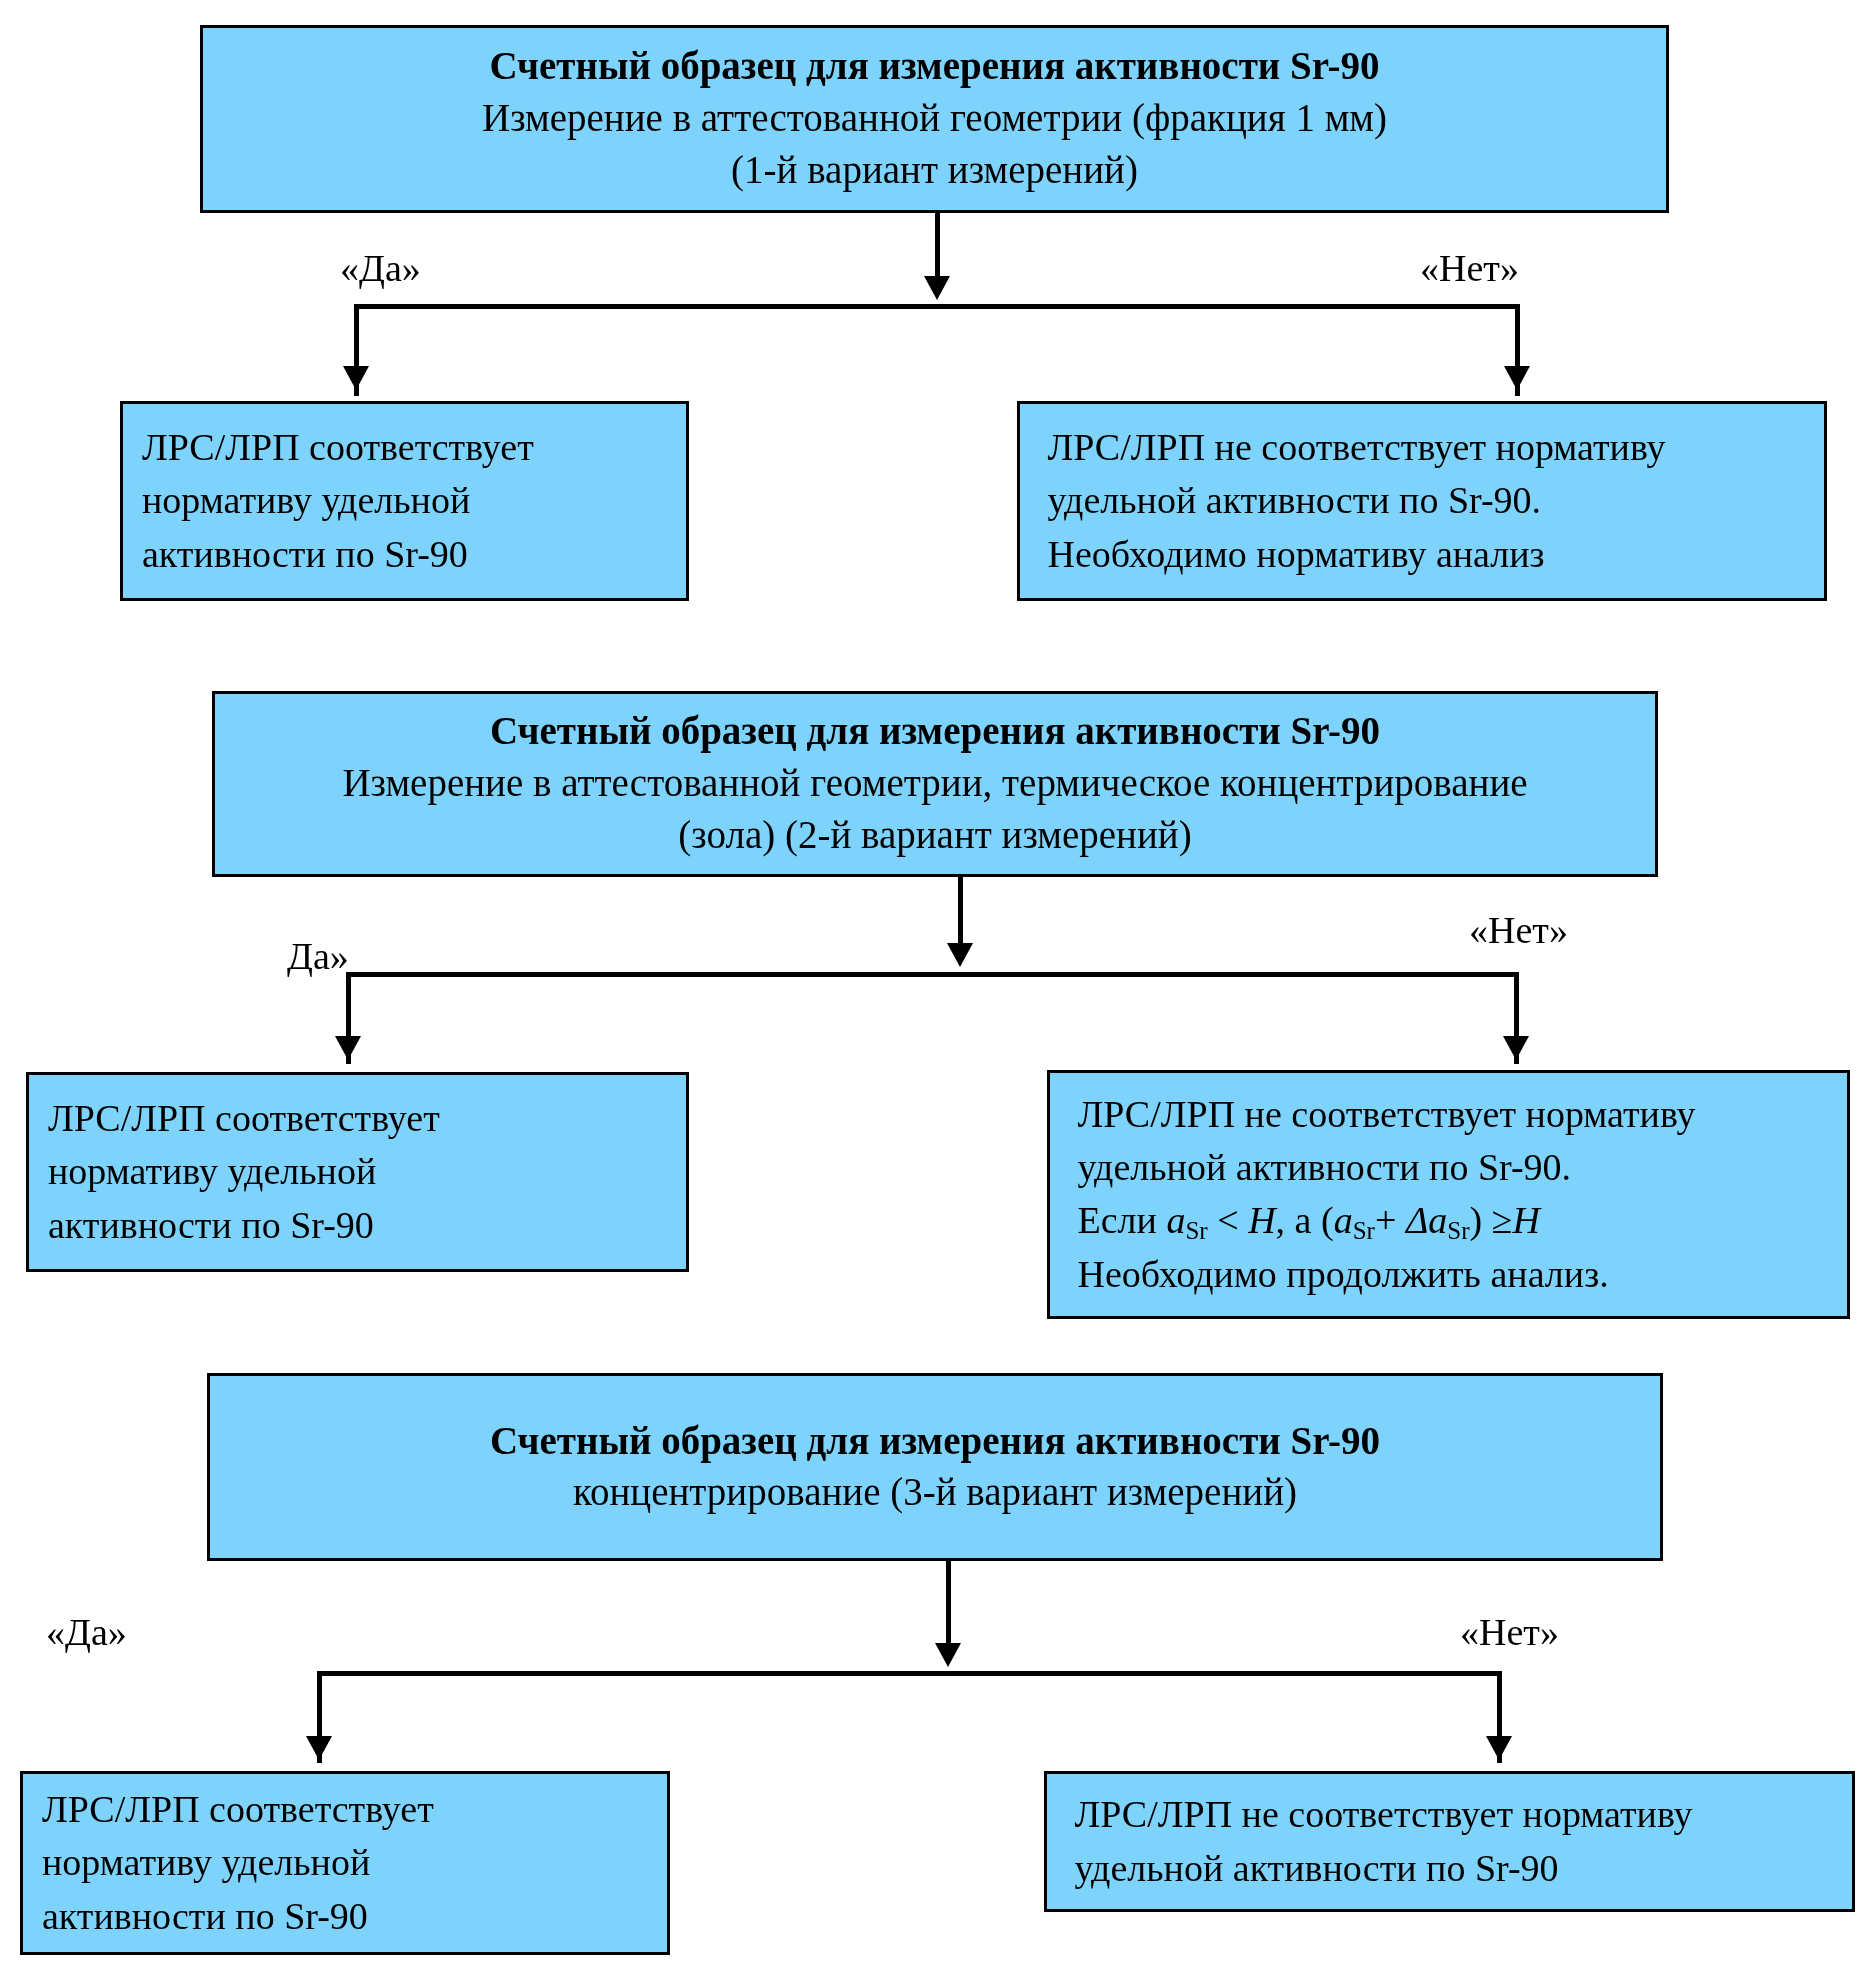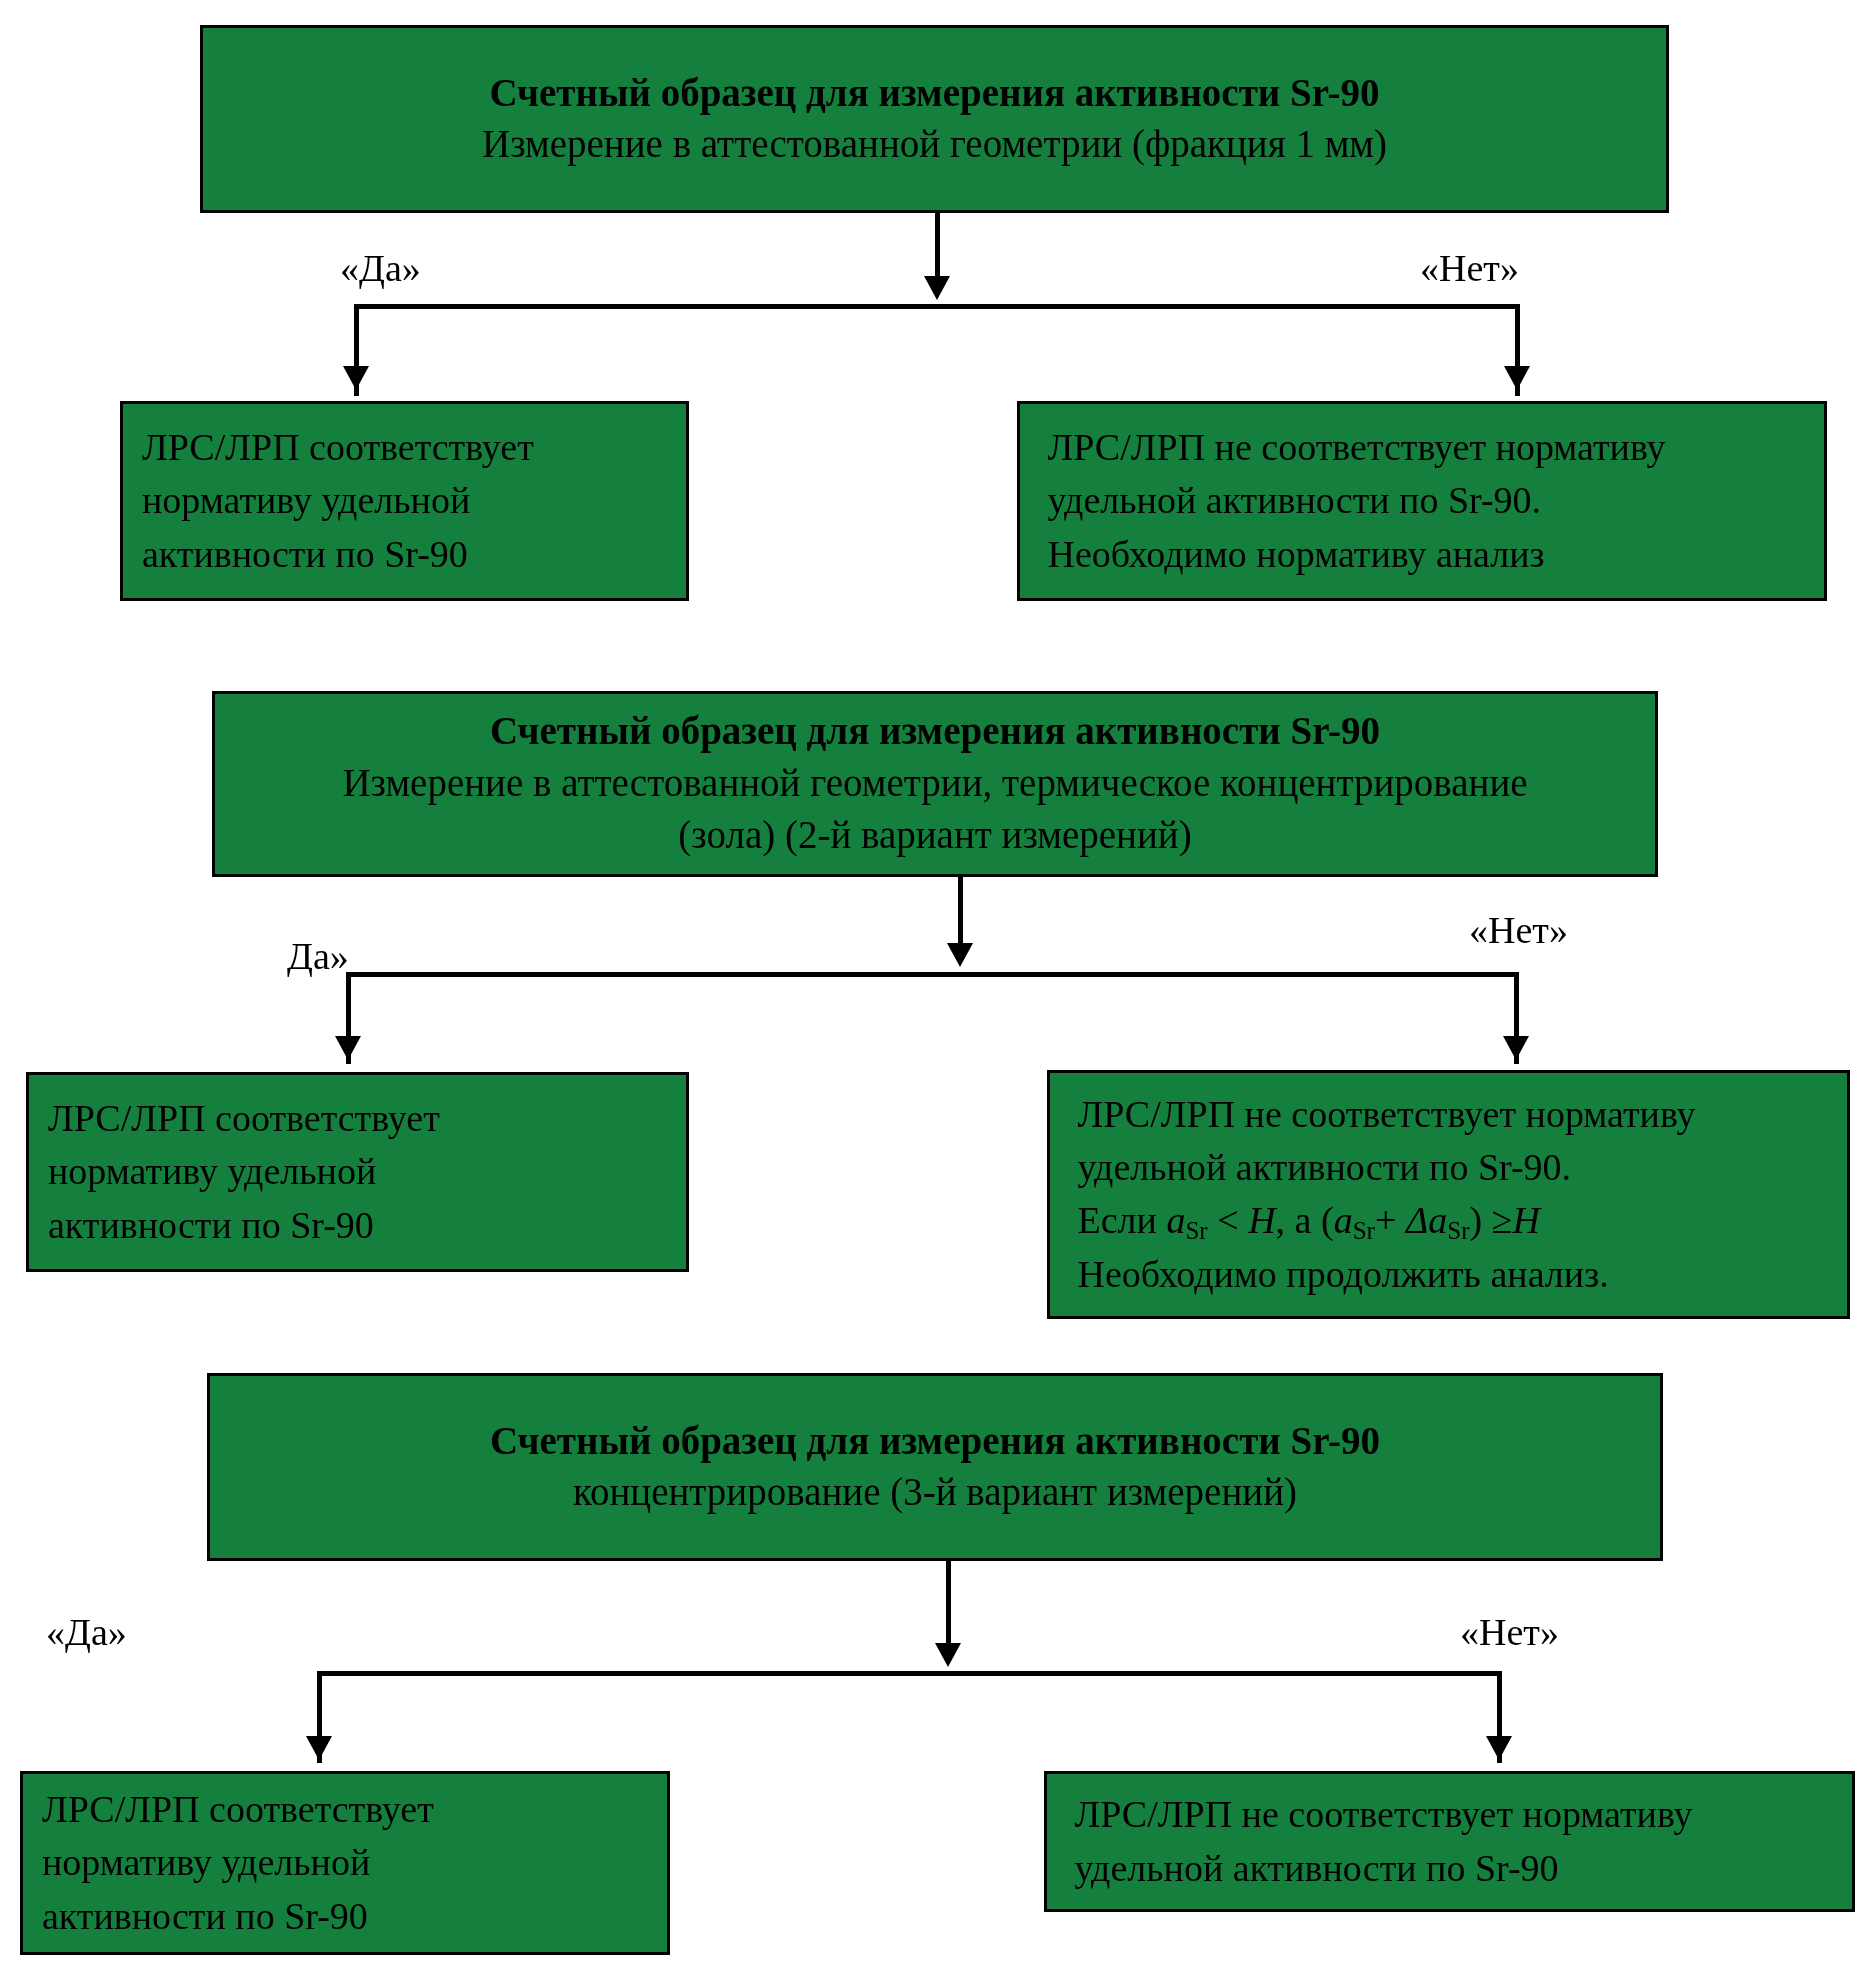--- a/index.html
+++ b/index.html
@@ -18,21 +18,21 @@
     height: 1980px;
     background: #ffffff;
     overflow: hidden;
   }
 
   
   .box {
     position: absolute;
     box-sizing: border-box;
     border: 3.7px solid #000000;
-    background: #15803d;
+    background: #7dd3fc;
     display: flex;
     flex-direction: column;
     justify-content: center;
   }
   .box.center { align-items: center; text-align: center; }
   .box.left   { align-items: flex-start; text-align: left; }
 
   .line {
     display: block;
     white-space: nowrap;
@@ -87,20 +87,21 @@
   }
 </style>
 </head>
 <body>
 
 <div id="canvas">
 
   <div class="box center" style="left:200px; top:25px; width:1469px; height:188px;">
     <span class="line hdr-title">Счетный образец для измерения активности Sr-90</span>
     <span class="line hdr-sub">Измерение в аттестованной геометрии (фракция 1 мм)</span>
+    <span class="line hdr-sub">(1-й вариант измерений)</span>
   </div>
 
   <div class="vline" style="left:935px; top:213px; height:69px;"></div>
   <div class="arrowhead" style="left:924px; top:276px;"></div>
 
   <div class="hline" style="left:354px; top:304px; width:1165px;"></div>
   <div class="vline" style="left:354px; top:304px; height:92px;"></div>
   <div class="arrowhead" style="left:343px; top:366px;"></div>
   <div class="vline" style="left:1515px; top:304px; height:92px;"></div>
   <div class="arrowhead" style="left:1504px; top:366px;"></div>

